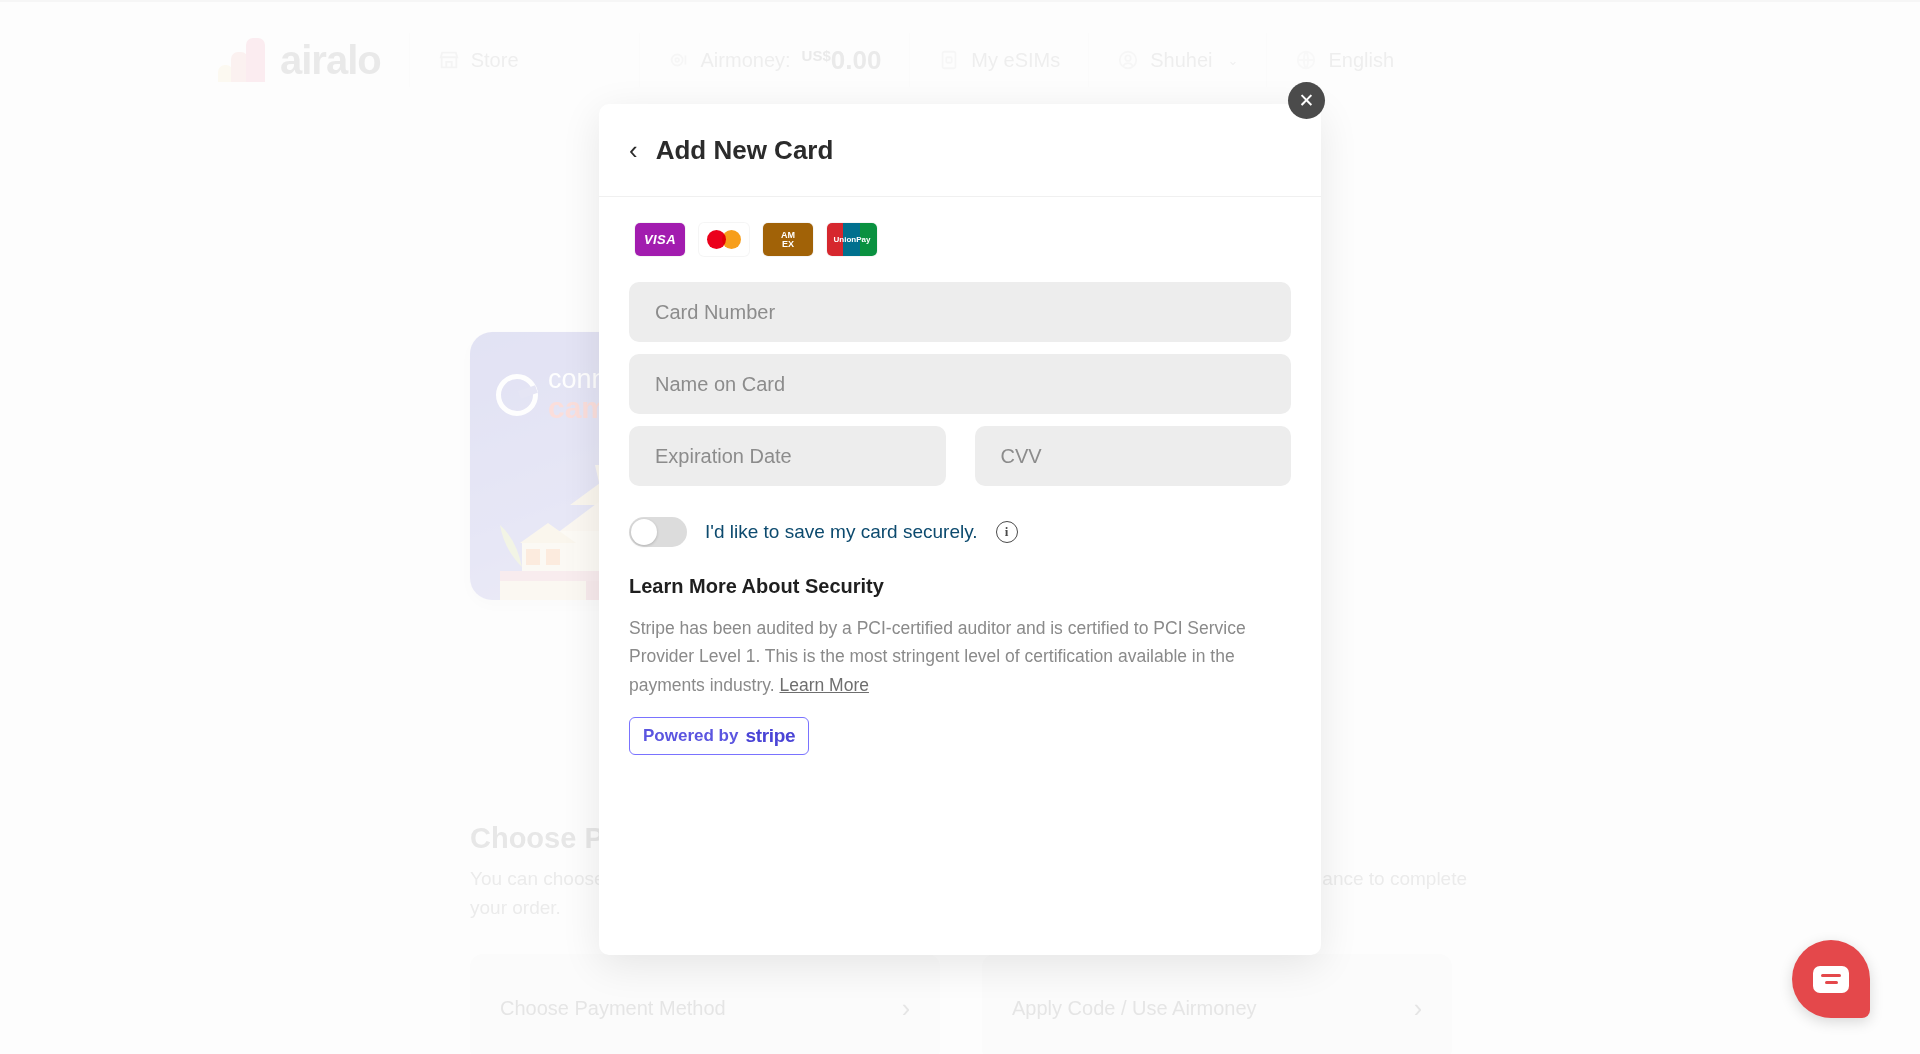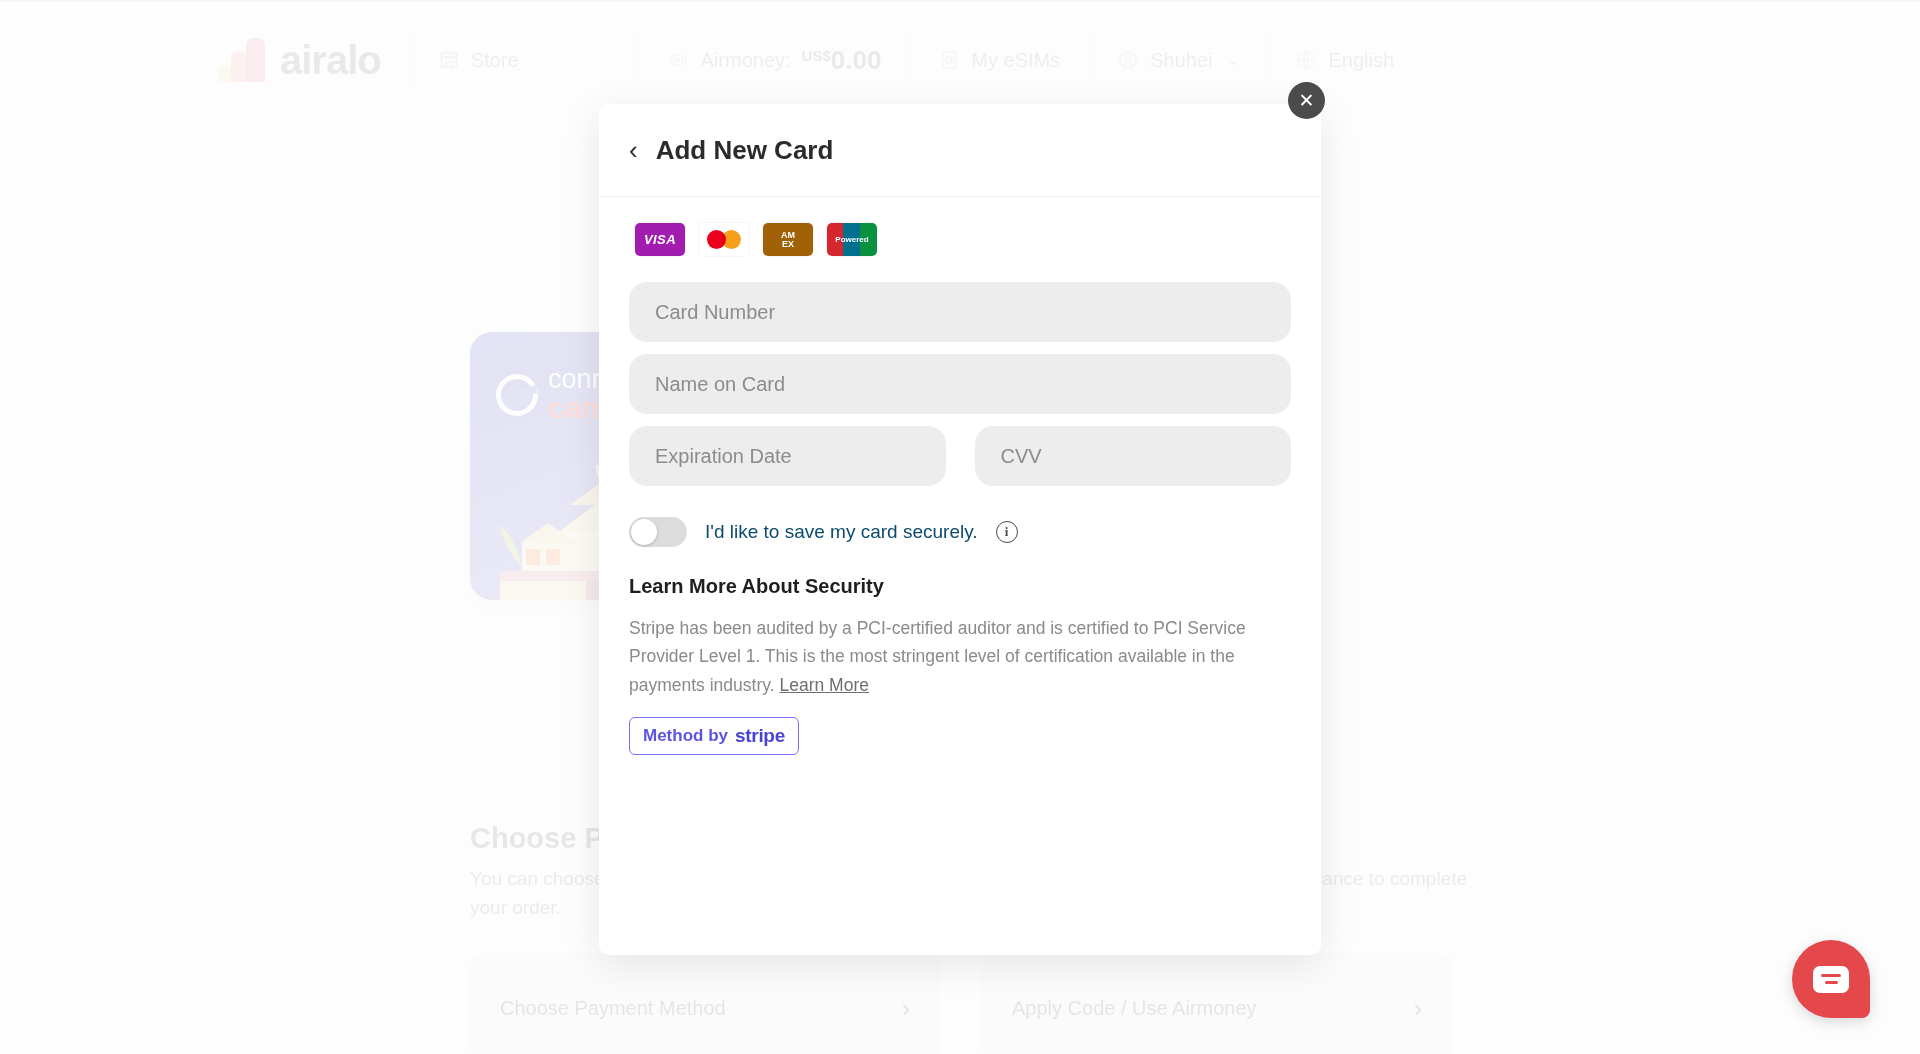--- a/index.html
+++ b/index.html
@@ -126,21 +126,21 @@
   .brand-mc { background: #fff; position: relative; }
   .mc-c { position: absolute; top: 7px; width: 19px; height: 19px; border-radius: 50%; }
   .mc-l { left: 8px;  background: #eb001b; }
   .mc-r { right: 8px; background: #f79e1b; mix-blend-mode: multiply; }
   .brand-amex { background: #a16207; flex-direction: column; }
   .brand-amex span { color: #fff; font-size: 9px; font-weight: 800; line-height: 9px; }
   .brand-up { background: linear-gradient(90deg,#d6272e 0 33%, #00708e 33% 66%, #0a9140 66% 100%); }
   .brand-up span { color: #fff; font-size: 8px; font-weight: 800; line-height: 9px; text-align: center; }
 
   .field {
-    width: 100%; height: 60px; border: none; border-radius: 18px;
+    width: 100%; height: 60px; border: none; border-radius: 10px;
     background: #ededed; padding: 0 26px; font-size: 20px; color: #3a3a3a;
     font-family: "Liberation Sans", sans-serif; margin-bottom: 12px; outline: none;
   }
   .field::placeholder { color: #8c8c8c; }
   .field-row { display: flex; gap: 29px; }
   .field-row .field { flex: 1; }
 
   .save-row { display: flex; align-items: center; gap: 18px; margin: 19px 0 28px 0; }
   .toggle {
     width: 58px; height: 30px; border-radius: 15px; background: #dcdcdc;
@@ -328,21 +328,21 @@
       </div>
       <div class="brand brand-mc">
         <span class="mc-c mc-l"></span>
           <span class="mc-c mc-r"></span>
       </div>
       <div class="brand brand-amex">
         <span>AM</span>
         <span>EX</span>
       </div>
       <div class="brand brand-up">
-        <span>Powered</span>
+        <span>UnionPay</span>
       </div>
     </div>
 
     <input class="field" type="text" placeholder="Card Number" style="">
     <input class="field" type="text" placeholder="Name on Card" style="">
     <div class="field-row">
       <input class="field" type="text" placeholder="Expiration Date" style="">
       <input class="field" type="text" placeholder="CVV" style="">
     </div>
 
@@ -354,21 +354,21 @@
       <span class="info-ico">i</span>
     </div>
 
     <div class="sec-title">Learn More About Security</div>
     <div class="sec-body">
       <span>Stripe has been audited by a PCI-certified auditor and is certified to PCI Service Provider Level 1. This is the most stringent level of certification available in the payments industry.</span>
       <span class="sec-link">Learn More</span>
     </div>
 
     <div class="stripe-badge">
-      <span class="stripe-by">Method by</span>
+      <span class="stripe-by">Powered by</span>
       <span class="stripe-name">stripe</span>
     </div>
 
   </div>
 </div>
 
 <div class="chat-widget">
   <div class="chat-bubble">
     <i class="cb1"></i>
       <i class="cb2"></i>

